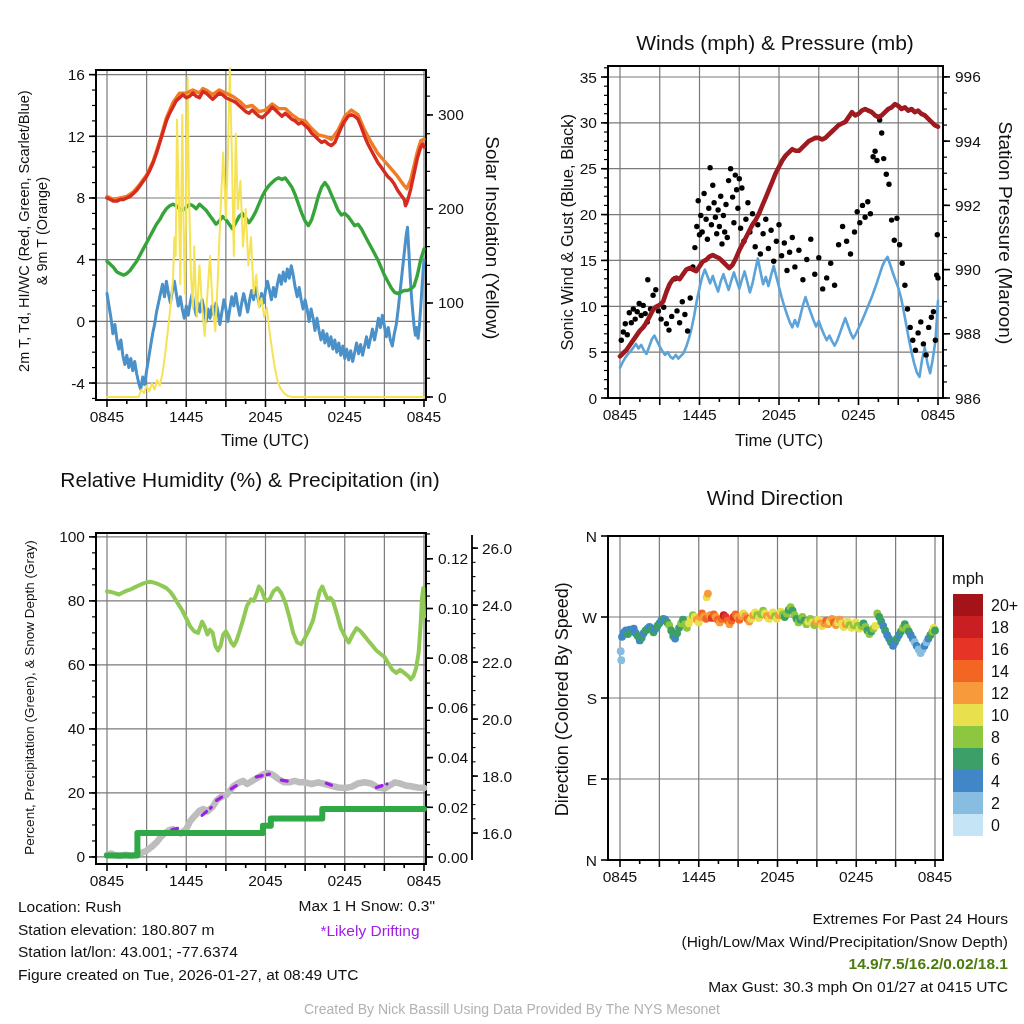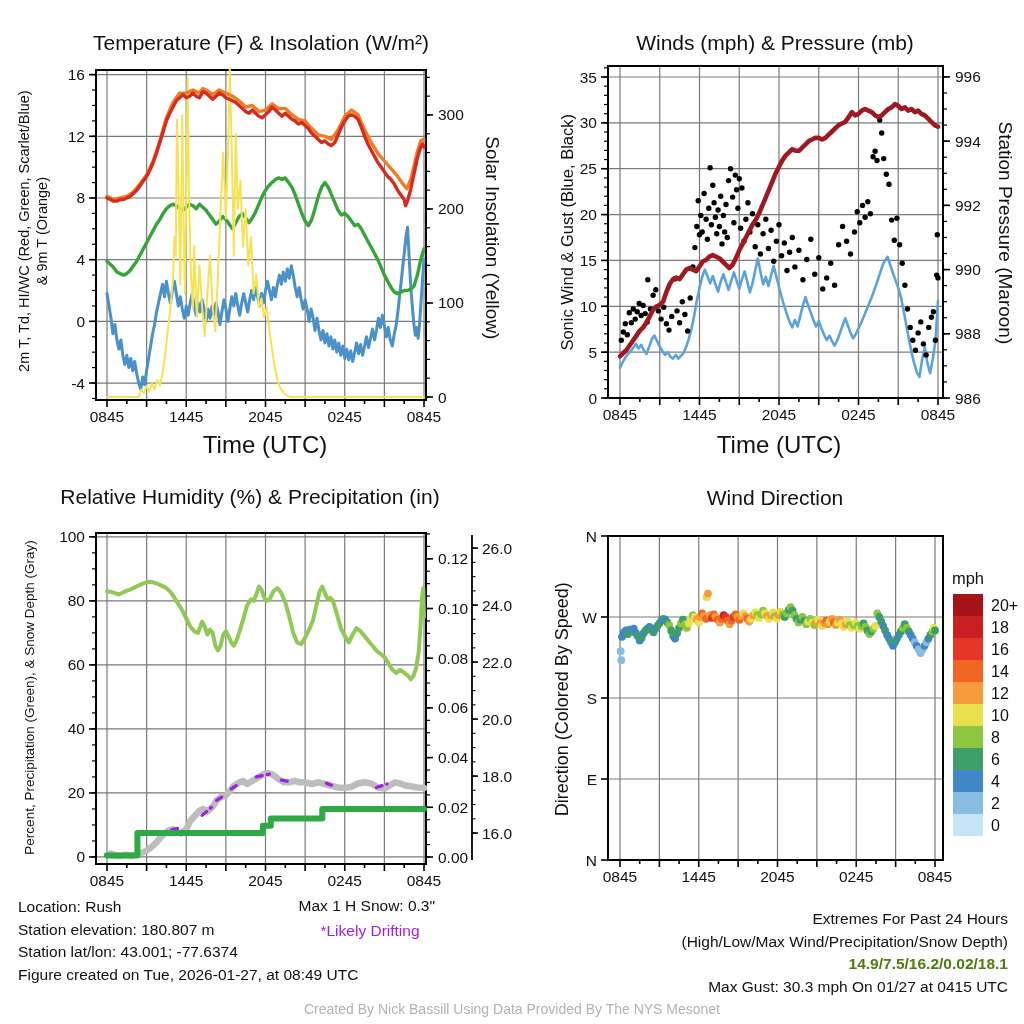--- a/index.html
+++ b/index.html
@@ -4,21 +4,21 @@
 <style>
   html,body{margin:0;padding:0;background:#fff;}
   #stage{position:relative;width:1024px;height:1024px;background:#fff;overflow:hidden;
          font-family:"Liberation Sans","DejaVu Sans",sans-serif;color:#111;}
   .panel{position:absolute;width:512px;height:460px;}
   .panel svg{position:absolute;left:0;top:0;overflow:visible;}
   .ptitle{position:absolute;text-align:center;font-size:21px;color:#111;white-space:nowrap;}
   .ylab{position:absolute;text-align:center;white-space:nowrap;line-height:1.25;color:#111;}
   .rot-l{transform:rotate(-90deg);}
   .rot-r{transform:rotate(90deg);}
-  .xlab{position:absolute;text-align:center;font-size:24px;color:#111;}
+  .xlab{position:absolute;text-align:center;font-size:17px;color:#111;}
   .ftxt{position:absolute;font-size:15.5px;color:#111;line-height:22.5px;}
   .right{text-align:right;}
   .center{text-align:center;}
   .red-b{color:#4d7c0f;font-weight:bold;}
   .purple{color:#a01ee8;}
   .credit{position:absolute;left:0;top:1001px;width:1024px;text-align:center;
           font-size:14px;color:#b2b2b2;}
 </style>
 </head>
 <body>
@@ -124,21 +124,20 @@
         <line x1="426" y1="133.75213675213672" x2="430" y2="133.75213675213672" stroke="#000000" stroke-width="1.2"></line>
         <line x1="426" y1="114.94871794871796" x2="430" y2="114.94871794871796" stroke="#000000" stroke-width="1.2"></line>
         <line x1="426" y1="96.14529914529913" x2="430" y2="96.14529914529913" stroke="#000000" stroke-width="1.2"></line>
         <line x1="426" y1="77.34188034188037" x2="430" y2="77.34188034188037" stroke="#000000" stroke-width="1.2"></line>
         <path d="M107.0 293.6L109.0 305.9L111.0 318.3L112.9 333.7L114.9 324.4L116.9 339.9L118.9 349.1L120.9 339.9L122.8 355.3L124.8 364.5L126.8 355.3L128.8 367.6L130.8 358.4L132.8 370.7L134.7 361.4L136.7 373.8L138.7 383.0L140.7 389.2L142.7 376.9L144.6 384.6L146.6 370.7L148.6 358.4L150.6 346.0L152.6 333.7L154.6 324.4L156.5 312.1L158.5 302.9L160.5 293.6L162.5 284.3L164.5 296.7L166.4 281.3L168.4 293.6L170.4 302.9L172.4 290.5L174.4 281.3L176.3 293.6L178.3 305.9L180.3 296.7L182.3 309.0L184.3 318.3L186.3 305.9L188.2 315.2L190.2 302.9L192.2 293.6L194.2 305.9L196.2 315.2L198.1 302.9L200.1 312.1L202.1 299.8L204.1 309.0L206.1 321.4L208.0 309.0L210.0 318.3L212.0 305.9L214.0 315.2L216.0 302.9L218.0 312.1L219.9 324.4L221.9 312.1L223.9 299.8L225.9 309.0L227.9 321.4L229.8 309.0L231.8 296.7L233.8 305.9L235.8 293.6L237.8 305.9L239.7 315.2L241.7 302.9L243.7 293.6L245.7 302.9L247.7 312.1L249.7 299.8L251.6 290.5L253.6 299.8L255.6 287.4L257.6 296.7L259.6 305.9L261.5 293.6L263.5 302.9L265.5 290.5L267.5 281.3L269.5 290.5L271.4 299.8L273.4 287.4L275.4 296.7L277.4 284.3L279.4 275.1L281.3 284.3L283.3 272.0L285.3 281.3L287.3 268.9L289.3 278.2L291.3 265.8L293.2 275.1L295.2 287.4L297.2 296.7L299.2 287.4L301.2 299.8L303.1 309.0L305.1 299.8L307.1 309.0L309.1 321.4L311.1 309.0L313.1 318.3L315.0 330.6L317.0 318.3L319.0 330.6L321.0 339.9L323.0 330.6L324.9 342.9L326.9 333.7L328.9 346.0L330.9 336.8L332.9 349.1L334.8 339.9L336.8 352.2L338.8 342.9L340.8 355.3L342.8 346.0L344.8 358.4L346.7 349.1L348.7 359.9L350.7 350.7L352.7 361.4L354.7 352.2L356.6 342.9L358.6 353.7L360.6 344.5L362.6 355.3L364.6 346.0L366.5 336.8L368.5 347.6L370.5 338.3L372.5 329.1L374.5 339.9L376.4 330.6L378.4 318.3L380.4 327.5L382.4 315.2L384.4 326.0L386.4 336.8L388.3 327.5L390.3 339.9L392.3 346.0L394.3 333.7L396.3 324.4L398.2 309.0L400.2 290.5L402.2 272.0L404.2 253.5L406.2 235.0L407.5 227.3L408.8 250.4L410.1 275.1L411.5 296.7L412.8 312.1L414.1 326.0L415.4 335.2L416.7 327.5L418.1 338.3L419.4 326.0L420.7 307.5L422.0 287.4L423.3 268.9L424.0 259.7" fill="none" stroke="#4a90c9" stroke-width="3" stroke-linejoin="round" stroke-linecap="round"></path>
         <path d="M107.0 261.2L110.3 264.3L113.6 267.4L116.9 272.0L120.2 273.6L123.5 275.1L126.8 273.6L130.1 270.5L133.4 265.8L136.7 261.2L140.0 255.0L143.3 248.9L146.6 242.7L149.9 236.5L153.2 230.4L156.5 224.2L159.8 219.6L163.1 213.4L166.4 208.8L169.7 205.7L173.0 204.2L176.3 205.7L179.6 208.8L182.9 210.3L186.3 207.2L189.6 204.2L192.9 205.7L196.2 208.8L199.5 204.2L202.8 207.2L206.1 210.3L209.4 215.0L212.7 219.6L216.0 224.2L219.3 221.1L222.6 216.5L225.9 219.6L229.2 224.2L232.5 228.8L235.8 222.7L239.1 216.5L242.4 213.4L245.7 218.0L249.0 222.7L252.3 218.0L255.6 211.9L258.9 204.2L262.2 196.4L265.5 190.3L268.8 185.7L272.1 182.6L275.4 179.5L278.7 177.9L282.0 179.5L285.3 177.9L288.6 182.6L291.9 187.2L295.2 194.9L298.5 204.2L301.8 213.4L305.1 221.1L308.4 225.7L311.7 219.6L315.0 208.8L318.3 196.4L321.6 187.2L324.9 182.6L328.2 187.2L331.5 194.9L334.8 202.6L338.1 210.3L341.4 215.0L344.8 213.4L348.1 216.5L351.4 221.1L354.7 225.7L358.0 224.2L361.3 228.8L364.6 235.0L367.9 241.2L371.2 247.3L374.5 253.5L377.8 259.7L381.1 267.4L384.4 275.1L387.7 281.3L391.0 287.4L394.3 292.1L397.6 293.6L400.9 292.1L404.2 290.5L407.5 290.5L410.8 289.0L414.1 285.9L417.4 275.1L420.7 259.7L424.0 248.9" fill="none" stroke="#35a53a" stroke-width="3.4" stroke-linejoin="round" stroke-linecap="round"></path>
         <path d="M107.0 397.0L138.7 397.0L141.3 389.5L144.0 393.2L146.6 385.7L149.3 391.4L151.9 383.8L154.6 389.5L157.2 380.1L159.8 385.7L162.5 373.5L165.1 354.7L167.8 331.2L170.4 307.7L173.0 279.5L174.4 237.2L175.7 256.0L177.0 119.6L179.0 209.0L180.3 284.2L182.3 114.9L183.6 227.8L184.9 293.6L186.3 199.6L187.6 77.3L188.9 190.2L190.9 274.8L192.9 307.7L194.2 246.6L195.5 284.2L196.8 317.1L199.5 265.4L202.1 307.7L204.7 335.9L207.4 293.6L210.0 256.0L212.7 307.7L215.3 331.2L218.0 274.8L220.6 209.0L223.2 152.6L225.9 218.4L227.9 157.3L229.8 67.9L231.8 152.6L233.8 256.0L235.8 133.8L237.8 209.0L240.4 180.8L243.0 246.6L245.7 209.0L248.3 265.4L251.0 237.2L253.6 293.6L256.3 274.8L258.9 307.7L261.5 298.3L264.2 317.1L266.8 307.7L269.5 331.2L272.1 350.0L274.7 366.9L277.4 380.1L280.0 387.6L284.0 393.2L288.0 396.1L291.9 397.0L424.0 397.0" fill="none" stroke="#f5e355" stroke-width="2" stroke-linejoin="round" stroke-linecap="round"></path>
         <path d="M107.0 196.4L113.6 199.5L120.2 198.0L126.8 196.4L133.4 191.8L140.0 184.1L146.6 174.9L153.2 161.0L159.8 140.9L166.4 117.8L173.0 102.4L179.6 93.1L186.3 93.1L192.9 90.0L199.5 93.1L202.8 88.5L206.1 90.0L212.7 94.7L219.3 90.0L225.9 93.1L232.5 96.2L239.1 100.8L245.7 107.0L252.3 105.5L258.9 111.6L265.5 110.1L272.1 103.9L278.7 108.6L285.3 108.6L291.9 114.7L298.5 119.3L305.1 120.9L311.7 128.6L318.3 134.8L324.9 136.3L331.5 139.4L338.1 130.1L344.8 116.3L351.4 110.1L358.0 114.7L364.6 130.1L371.2 142.5L377.8 153.3L384.4 161.0L391.0 168.7L397.6 176.4L404.2 185.7L406.8 188.7L410.8 179.5L414.1 165.6L417.4 151.7L420.7 140.9L424.0 139.4" fill="none" stroke="#f07d26" stroke-width="3.4" stroke-linejoin="round" stroke-linecap="round"></path>
         <path d="M107.0 198.0L110.3 199.5L113.6 201.1L116.9 201.1L120.2 199.5L123.5 199.5L126.8 198.0L130.1 196.4L133.4 193.4L136.7 190.3L140.0 185.7L143.3 181.0L146.6 176.4L149.9 170.2L153.2 162.5L156.5 153.3L159.8 142.5L163.1 131.7L166.4 120.9L169.7 113.2L173.0 107.0L176.3 100.8L179.6 97.8L182.9 94.7L186.3 97.8L189.6 96.2L192.9 93.1L196.2 96.2L199.5 97.8L202.8 91.6L206.1 93.1L209.4 96.2L212.7 99.3L216.0 96.2L219.3 93.1L222.6 94.7L225.9 97.8L229.2 99.3L232.5 100.8L235.8 102.4L239.1 105.5L242.4 108.6L245.7 111.6L249.0 113.2L252.3 110.1L255.6 113.2L258.9 116.3L262.2 117.8L265.5 114.7L268.8 111.6L272.1 107.0L275.4 110.1L278.7 113.2L282.0 116.3L285.3 113.2L288.6 116.3L291.9 119.3L295.2 120.9L298.5 124.0L301.8 122.4L305.1 125.5L308.4 128.6L311.7 133.2L315.0 136.3L318.3 139.4L321.6 142.5L324.9 140.9L328.2 144.0L331.5 145.6L334.8 142.5L338.1 134.8L341.4 127.1L344.8 120.9L348.1 116.3L351.4 114.7L354.7 116.3L358.0 119.3L361.3 127.1L364.6 136.3L367.9 144.0L371.2 150.2L374.5 156.4L377.8 162.5L381.1 167.1L384.4 171.8L387.7 176.4L391.0 179.5L394.3 184.1L397.6 190.3L400.9 194.9L404.2 199.5L405.5 205.7L407.5 201.1L410.8 188.7L414.1 173.3L417.4 157.9L420.7 147.1L422.7 144.0L424.0 147.1" fill="none" stroke="#d62b1f" stroke-width="3.4" stroke-linejoin="round" stroke-linecap="round"></path>
       </svg>
-    <div class="ptitle" style="left:61px;top:31px;width:400px">Temperature (F) &amp; Insolation (W/m²)</div>
     <div class="ylab rot-l" style="left:-147px;top:213px;width:360px;font-size:14.5px">
       <div>2m T, Td, HI/WC (Red, Green, Scarlet/Blue)</div>
       <div>&amp; 9m T (Orange)</div>
     </div>
     <div class="ylab rot-r" style="left:312px;top:226px;width:360px;font-size:19px">Solar Insolation (Yellow)</div>
     <div class="xlab" style="left:115px;top:431px;width:300px">Time (UTC)</div>
   </div>
 
   <div class="panel" style="left:512px;top:0">
     <svg id="svg-p2" width="512" height="460">
@@ -566,21 +565,21 @@
         <path d="M171.7 369.9L181.0 367.4" fill="none" stroke="#a01ee8" stroke-width="3.2" stroke-dasharray="6 5" stroke-linecap="round"></path>
         <path d="M202.1 355.4L211.3 347.4" fill="none" stroke="#a01ee8" stroke-width="3.2" stroke-dasharray="6 5" stroke-linecap="round"></path>
         <path d="M216.6 340.3L225.9 334.6" fill="none" stroke="#a01ee8" stroke-width="3.2" stroke-dasharray="6 5" stroke-linecap="round"></path>
         <path d="M231.2 328.9L239.1 323.8" fill="none" stroke="#a01ee8" stroke-width="3.2" stroke-dasharray="6 5" stroke-linecap="round"></path>
         <path d="M256.3 316.9L269.5 314.1" fill="none" stroke="#a01ee8" stroke-width="3.2" stroke-dasharray="6 5" stroke-linecap="round"></path>
         <path d="M281.3 320.1L290.6 321.8" fill="none" stroke="#a01ee8" stroke-width="3.2" stroke-dasharray="6 5" stroke-linecap="round"></path>
         <path d="M326.3 323.2L331.5 325.2" fill="none" stroke="#a01ee8" stroke-width="3.2" stroke-dasharray="6 5" stroke-linecap="round"></path>
         <path d="M376.4 327.5L387.0 324.0" fill="none" stroke="#a01ee8" stroke-width="3.2" stroke-dasharray="6 5" stroke-linecap="round"></path>
         <path d="M107.0 395.5L137.4 395.5L137.4 372.9L262.9 372.9L262.9 365.7L270.8 365.7L270.8 358.5L322.3 358.5L322.3 349.0L424.0 349.0" fill="none" stroke="#2fa846" stroke-width="6" stroke-linejoin="round" stroke-linecap="round"></path>
       </svg>
-    <div class="ptitle" style="left:50px;top:25px;width:400px">Relative Humidity (%) &amp; Precipitation (in)</div>
+    <div class="ptitle" style="left:50px;top:8px;width:400px">Relative Humidity (%) &amp; Precipitation (in)</div>
     <div class="ylab rot-l" style="left:-170px;top:229px;width:400px;font-size:13.5px">Percent, Precipitation (Green), &amp; Snow Depth (Gray)</div>
   </div>
 
   <div class="panel" style="left:512px;top:460px">
     <svg id="svg-p4" width="512" height="460">
         <line x1="108" y1="76" x2="108" y2="400" stroke="#7a7a7a" stroke-width="1.2"></line>
         <line x1="147.375" y1="76" x2="147.375" y2="400" stroke="#7a7a7a" stroke-width="1.2"></line>
         <line x1="186.75" y1="76" x2="186.75" y2="400" stroke="#7a7a7a" stroke-width="1.2"></line>
         <line x1="226.125" y1="76" x2="226.125" y2="400" stroke="#7a7a7a" stroke-width="1.2"></line>
         <line x1="265.5" y1="76" x2="265.5" y2="400" stroke="#7a7a7a" stroke-width="1.2"></line>

